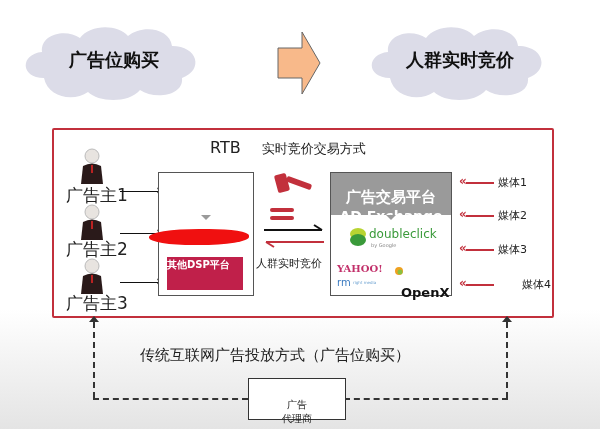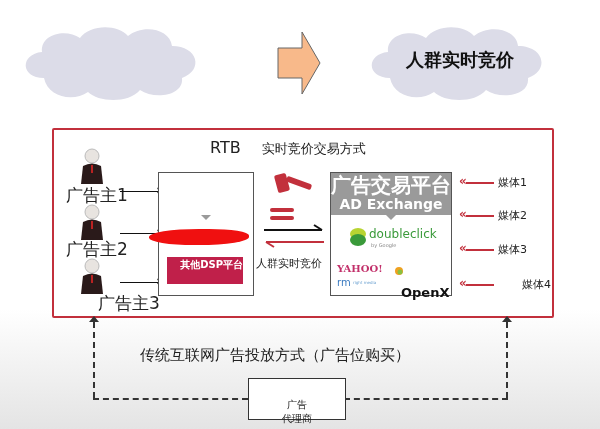--- a/index.html
+++ b/index.html
@@ -14,42 +14,43 @@
   .rtb-title{position:absolute;left:210px;top:138px;font-size:16px;color:#222;}
   .rtb-title .sub{font-size:13px;margin-left:16px;}
   .person{position:absolute;width:28px;height:36px;}
   .person-label{position:absolute;font-size:17px;color:#222;}
   .arrow-r{position:absolute;height:1px;background:#111;width:38px;}
   .arrow-r:after{content:"»";position:absolute;right:-6px;top:-8px;font-size:12px;font-weight:bold;color:#111;}
   .dsp-box{position:absolute;left:158px;top:172px;width:94px;height:122px;border:1.5px solid #555;background:#fff;}
   .dsp-head{position:absolute;left:0;top:0;right:0;height:42px;background:#9a9a9a;color:#fff;font-weight:bold;font-size:26px;text-align:center;line-height:42px;}
   .notch{position:absolute;width:0;height:0;border-left:5px solid transparent;border-right:5px solid transparent;border-top:5px solid #9a9a9a;}
   .scribble{position:absolute;left:-10px;top:56px;width:100px;height:16px;background:#f01010;border-radius:50% 40% 50% 45%;}
-  .dsp-other{position:absolute;left:8px;top:84px;width:76px;height:27px;background:#c0204a;color:#fff;font-size:10px;font-weight:bold;text-align:right;line-height:16px;}
+  .dsp-other{position:absolute;left:8px;top:84px;width:76px;height:33px;background:#c0204a;color:#fff;font-size:10px;font-weight:bold;text-align:left;line-height:16px;}
   .adx-box{position:absolute;left:330px;top:172px;width:120px;height:122px;border:1.5px solid #555;background:#fff;}
   .adx-head{position:absolute;left:0;top:0;right:0;height:42px;background:#9a9a9a;color:#fff;font-weight:bold;text-align:center;}
-  .adx-head .l1{font-size:20px;line-height:20px;margin-top:2px;}
+  .adx-head .l1{font-size:15px;line-height:20px;margin-top:14px;}
   .adx-head .l2{font-size:14px;line-height:18px;}
   .media-label{position:absolute;font-size:11px;color:#222;}
   .arrow-l{position:absolute;height:2px;background:#c2303c;width:28px;}
   .arrow-l:before{content:"«";position:absolute;left:-7px;top:-8px;font-size:12px;font-weight:bold;color:#c2303c;}
   .bid-label{position:absolute;left:256px;top:256px;font-size:11px;color:#222;}
   .dash-v{position:absolute;width:0;border-left:2px dashed #333;}
   .dash-h{position:absolute;height:0;border-top:2px dashed #333;}
   .trad-title{position:absolute;left:140px;top:346px;font-size:15px;color:#222;}
   .agency{position:absolute;left:248px;top:378px;width:96px;height:40px;border:1.5px solid #333;background:#fff;text-align:center;font-size:10px;line-height:14px;}
   .agency div:first-child{margin-top:19px;}
 </style>
 </head>
 <body>
 
 <div class="cloud" style="left:14px;top:18px;">
   <svg width="200" height="86" viewBox="0 0 200 86">
     <path d="M30,60 C6,60 6,36 28,34 C26,16 52,10 66,20 C76,6 104,6 114,18 C128,6 156,10 158,28 C184,28 190,52 168,60 C170,78 140,82 126,72 C114,86 84,84 74,74 C60,84 34,80 30,60 Z" fill="#dcdce8"></path>
   </svg>
+  <div class="ctext">广告位购买</div>
 </div>
 
 <svg class="abs" style="left:276px;top:30px;" width="46" height="66" viewBox="0 0 46 66">
   <polygon points="2,18 26,18 26,2 44,33 26,64 26,48 2,48" fill="#f8b98a" stroke="#666" stroke-width="1"></polygon>
 </svg>
 
 <div class="cloud" style="left:360px;top:18px;">
   <svg width="200" height="86" viewBox="0 0 200 86">
     <path d="M30,60 C6,60 6,36 28,34 C26,16 52,10 66,20 C76,6 104,6 114,18 C128,6 156,10 158,28 C184,28 190,52 168,60 C170,78 140,82 126,72 C114,86 84,84 74,74 C60,84 34,80 30,60 Z" fill="#dcdce8"></path>
   </svg>
@@ -76,21 +77,21 @@
   <rect x="13" y="17" width="2" height="8" fill="#b22"></rect>
 </svg>
 <div class="person-label" style="left:66px;top:238px;">广告主2</div>
 <div class="arrow-r" style="left:120px;top:233px;"></div>
 
 <svg class="person" style="left:78px;top:258px;" viewBox="0 0 28 36">
   <circle cx="14" cy="8" r="7" fill="#e8e4e0" stroke="#bbb"></circle>
   <path d="M3,36 L5,18 Q14,13 23,18 L25,36 Z" fill="#2a1a1a"></path>
   <rect x="13" y="17" width="2" height="8" fill="#b22"></rect>
 </svg>
-<div class="person-label" style="left:66px;top:292px;margin-left:32px;">广告主3</div>
+<div class="person-label" style="left:66px;top:292px;">广告主3</div>
 <div class="arrow-r" style="left:120px;top:282px;"></div>
 
 <div class="dsp-box">
   <div class="notch" style="left:42px;top:42px;"></div>
   <div class="scribble"></div>
   <div class="dsp-other">其他DSP平台</div>
 </div>
 
 <svg class="abs" style="left:270px;top:170px;" width="50" height="40" viewBox="0 0 50 40">
   <rect x="6" y="4" width="12" height="18" rx="2" fill="#c2303c" transform="rotate(-15 12 13)"></rect>

